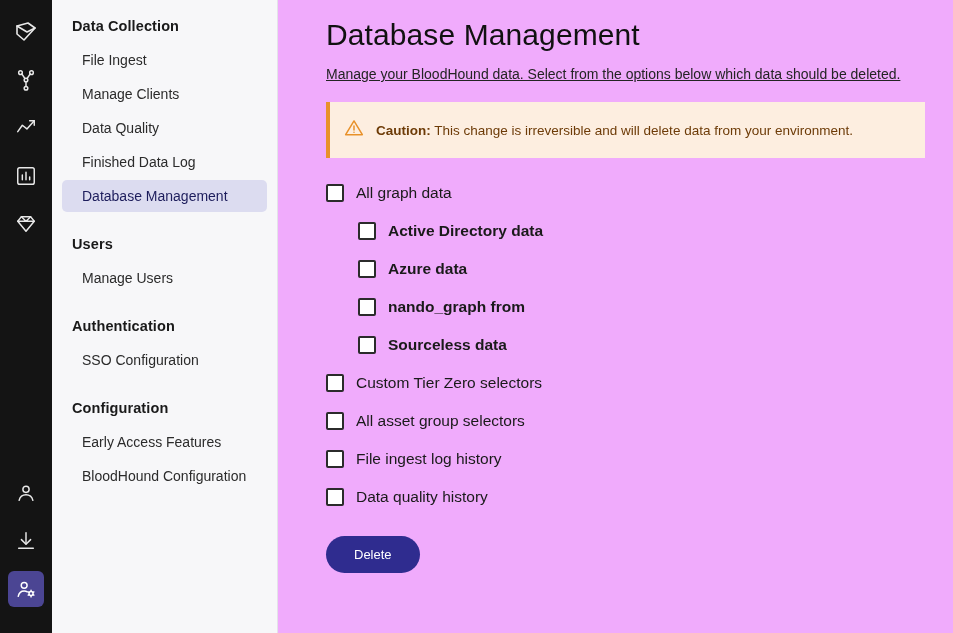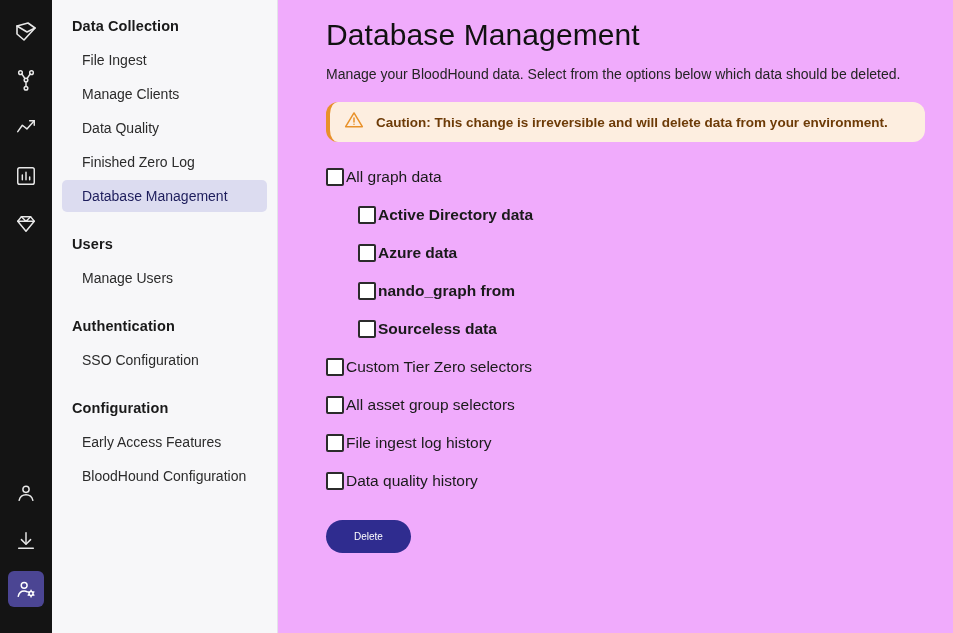--- a/index.html
+++ b/index.html
@@ -86,44 +86,44 @@
     font-size: 30px;
     font-weight: normal;
     color: #111111;
     margin: 0 0 14px 0;
     letter-spacing: 0.1px;
   }
   .page-subtitle {
     font-size: 14px;
     color: #242424;
     margin: 0 0 20px 0;
+    text-decoration: underline;
   }
   .caution {
     background: #fdeee0;
     border-left: 4px solid #e8912a;
-    border-radius: 12px;
-    padding: 8px 14px;
+    border-radius: 0;
+    padding: 16px 14px;
     display: flex;
     align-items: center;
     gap: 12px;
     margin-bottom: 26px;
     max-width: 625px;
-    font-weight: bold;
   }
   .caution .msg {
     font-size: 13.5px;
     color: #6d3b07;
   }
   .caution .msg b { color: #6d3b07; }
   .warn-ico { flex: 0 0 auto; display:block; }
 
   .check-row {
     display: flex;
     align-items: center;
-    gap: 2px;
+    gap: 12px;
     margin-bottom: 20px;
   }
   .check-row.indent { padding-left: 32px; margin-bottom: 20px; font-weight: bold; }
   .box {
     width: 18px; height: 18px;
     border: 2px solid #2b2b2b;
     border-radius: 2px;
     background: #ffffff;
     flex: 0 0 auto;
     cursor: pointer;
@@ -131,21 +131,21 @@
   .check-label {
     font-size: 15.5px;
     color: #1a1a1a;
   }
   .delete-btn {
     margin-top: 10px;
     background: #2f2c8f;
     color: #ffffff;
     border: none;
     border-radius: 20px;
-    font-size: 10px;
+    font-size: 13px;
     padding: 11px 28px;
     cursor: pointer;
     font-family: "Liberation Sans", sans-serif;
   }
 </style>
 </head>
 <body>
 
 <div class="app">
 
@@ -216,21 +216,21 @@
     </div>
   </div>
 
   <div class="sidebar">
 
     <div class="nav-group">
       <div class="nav-section-title">Data Collection</div>
       <div class="nav-item">File Ingest</div>
       <div class="nav-item">Manage Clients</div>
       <div class="nav-item">Data Quality</div>
-      <div class="nav-item">Finished Zero Log</div>
+      <div class="nav-item">Finished Data Log</div>
       <div class="nav-item selected">Database Management</div>
     </div>
 
     <div class="nav-group">
       <div class="nav-section-title">Users</div>
       <div class="nav-item">Manage Users</div>
     </div>
 
     <div class="nav-group">
       <div class="nav-section-title">Authentication</div>

